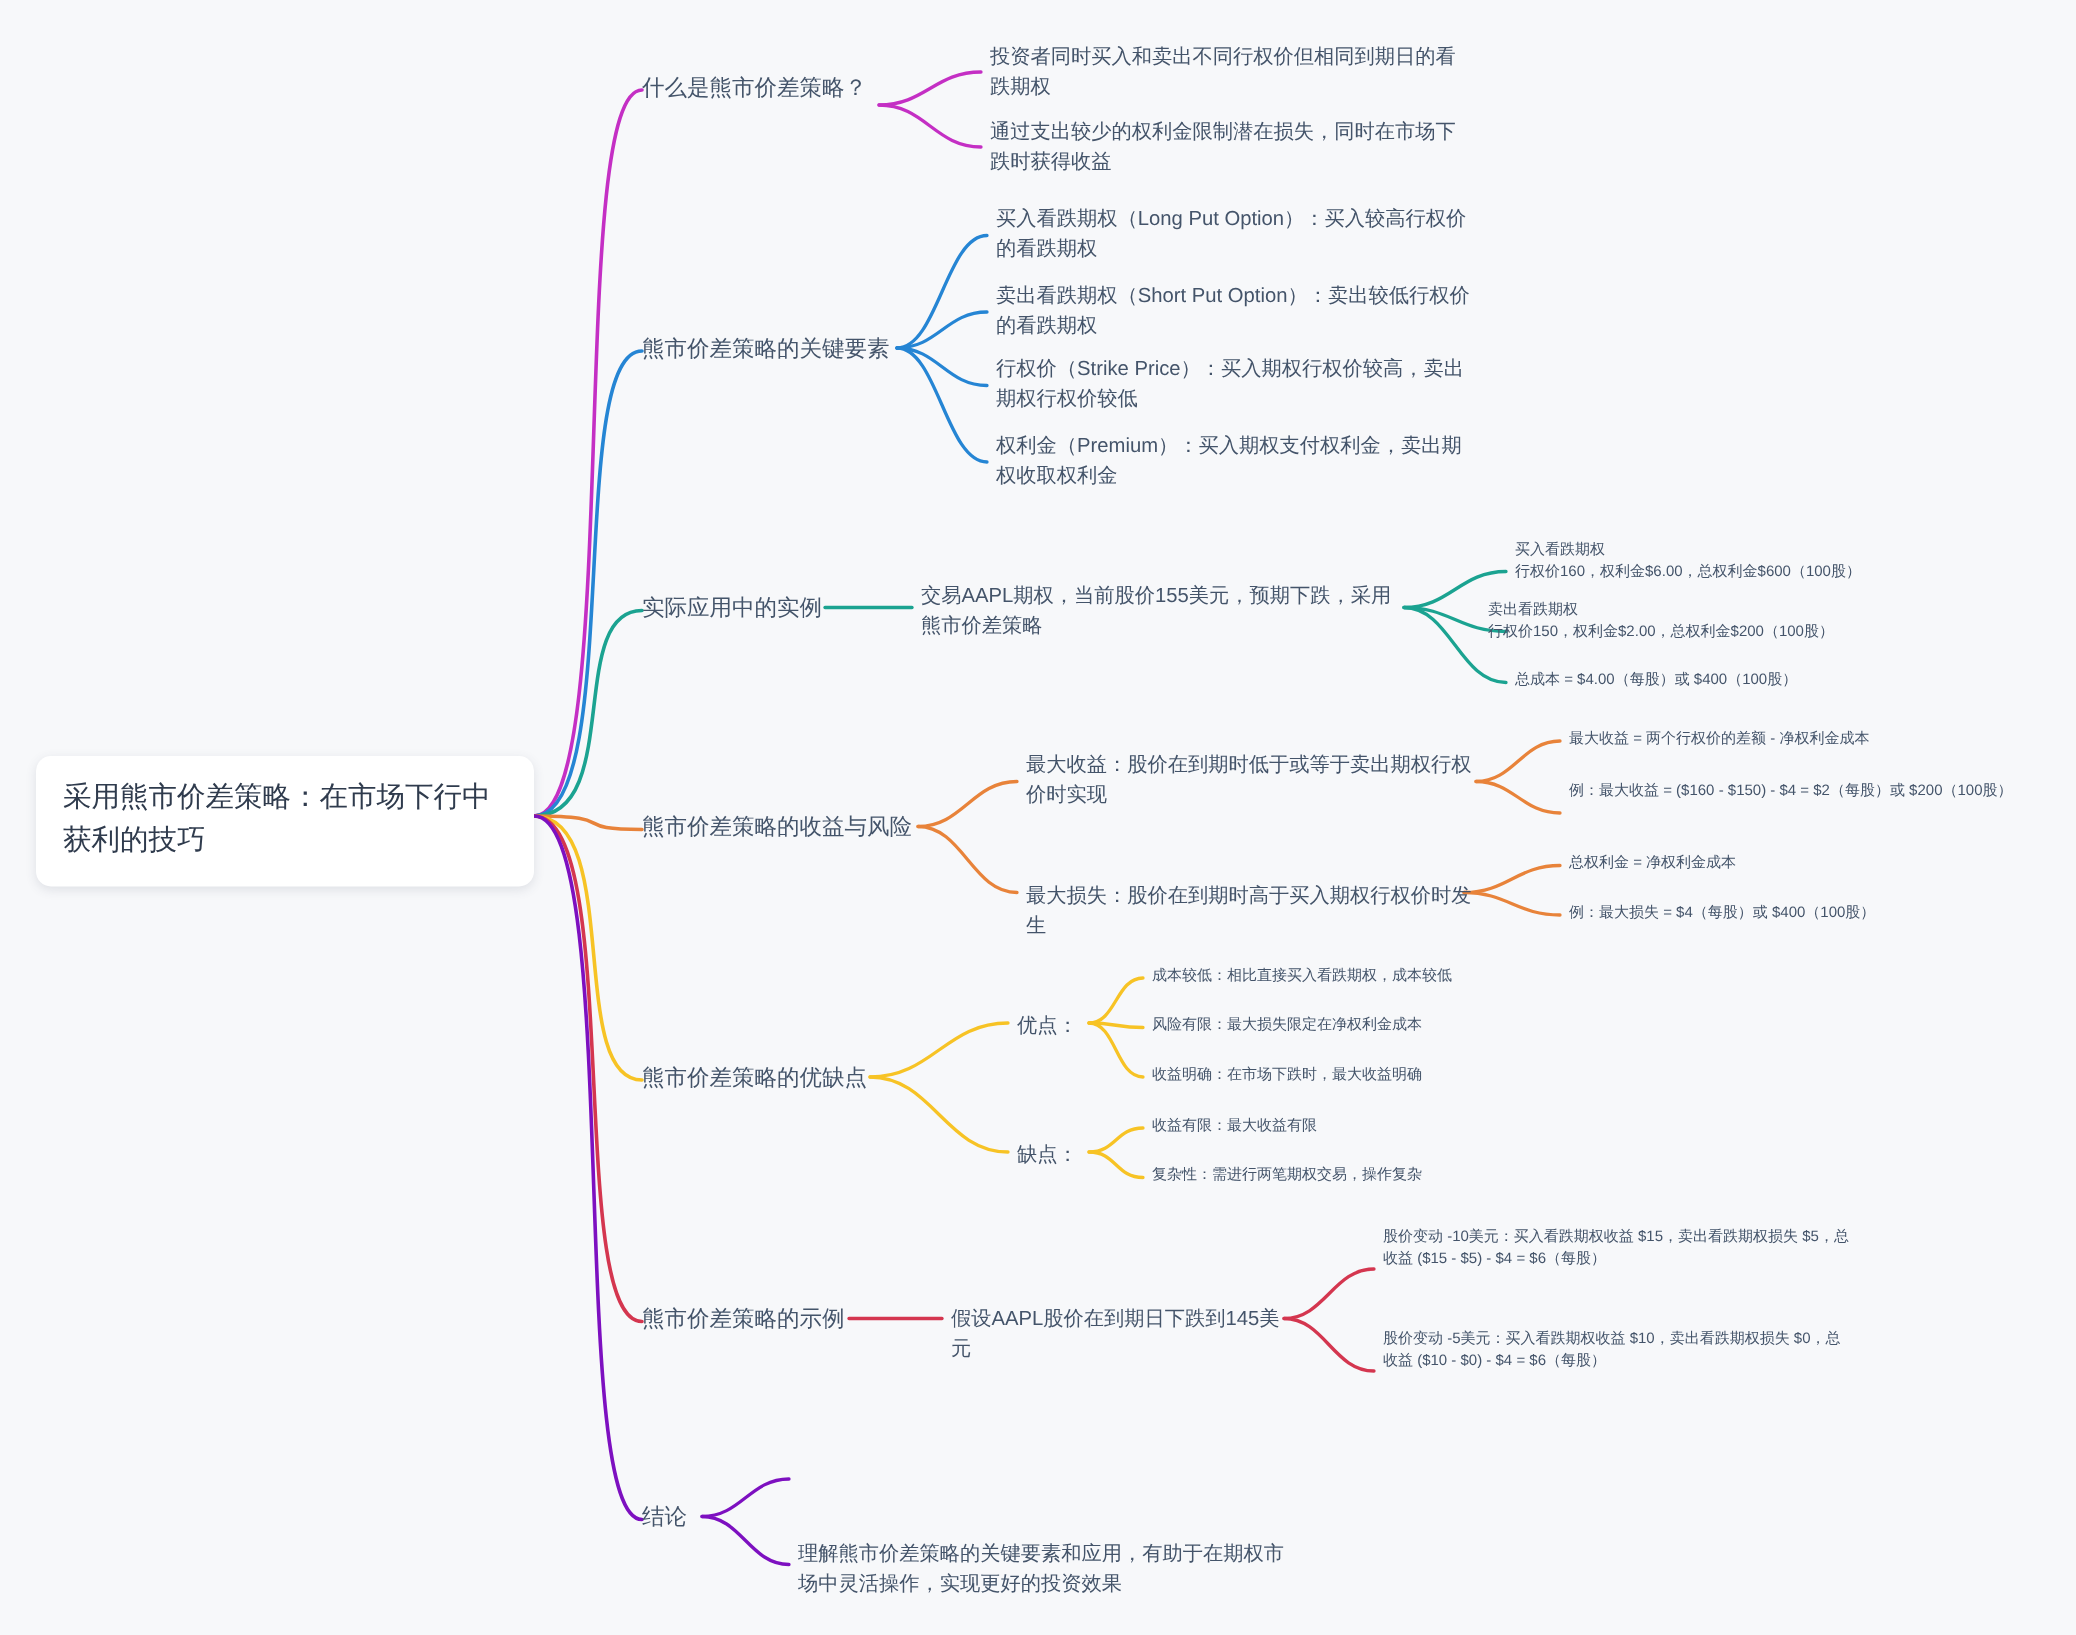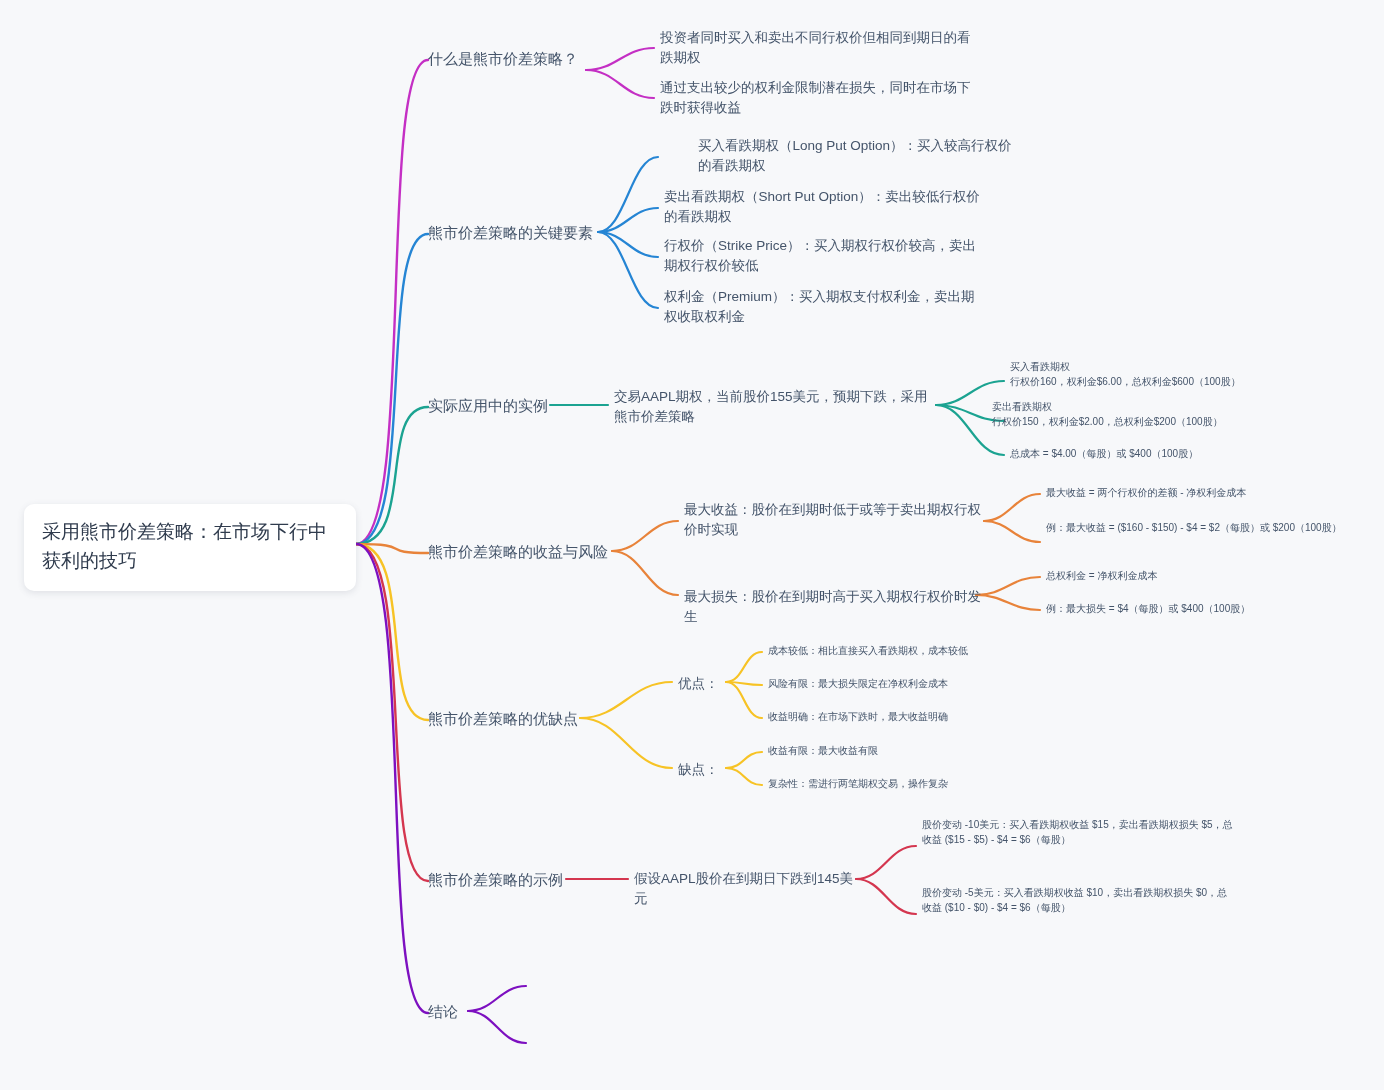--- a/index.html
+++ b/index.html
@@ -94,21 +94,21 @@
       <path d="M 856 879 C 883 879, 889 914, 916 914" fill="none" stroke="#d4364f" stroke-width="2.2" stroke-linecap="round"></path>
       <path d="M 356 544 C 416 544, 377 1013, 428 1013" fill="none" stroke="#7d10c0" stroke-width="2.4" stroke-linecap="round"></path>
       <path d="M 468 1011 C 494.1 1011, 499.9 986, 526 986" fill="none" stroke="#7d10c0" stroke-width="2.2" stroke-linecap="round"></path>
       <path d="M 468 1011 C 494.1 1011, 499.9 1043, 526 1043" fill="none" stroke="#7d10c0" stroke-width="2.2" stroke-linecap="round"></path>
     </svg>
   <div class="root-node" id="root-node" style="left: 24px; top: 504px; width: 332px; min-height: 70px;">采用熊市价差策略：在市场下行中获利的技巧</div>
 <div class="node lvl1" style="left: 428px; top: 48px; width: 158px;">什么是熊市价差策略？</div>
     <div class="node lvl2" style="left: 660px; top: 28px; width: 318px;">投资者同时买入和卖出不同行权价但相同到期日的看跌期权</div>
     <div class="node lvl2" style="left: 660px; top: 78px; width: 318px;">通过支出较少的权利金限制潜在损失，同时在市场下跌时获得收益</div>
     <div class="node lvl1" style="left: 428px; top: 222px; width: 170px;">熊市价差策略的关键要素</div>
-    <div class="node lvl2" style="left: 664px; top: 136px; width: 316px; margin-left: 34px;">买入看跌期权（Long Put Option）：买入较高行权价的看跌期权</div>
+    <div class="node lvl2" style="left: 664px; top: 136px; width: 316px;">买入看跌期权（Long Put Option）：买入较高行权价的看跌期权</div>
     <div class="node lvl2" style="left: 664px; top: 187px; width: 316px;">卖出看跌期权（Short Put Option）：卖出较低行权价的看跌期权</div>
     <div class="node lvl2" style="left: 664px; top: 236px; width: 316px;">行权价（Strike Price）：买入期权行权价较高，卖出期权行权价较低</div>
     <div class="node lvl2" style="left: 664px; top: 287px; width: 316px;">权利金（Premium）：买入期权支付权利金，卖出期权收取权利金</div>
     <div class="node lvl1" style="left: 428px; top: 395px; width: 122px;">实际应用中的实例</div>
     <div class="node lvl2" style="left: 614px; top: 387px; width: 322px;">交易AAPL期权，当前股价155美元，预期下跌，采用熊市价差策略</div>
     <div class="node lvl3" style="left: 1010px; top: 360px; width: 300px;">买入看跌期权
 行权价160，权利金$6.00，总权利金$600（100股）</div>
     <div class="node lvl3" style="left: 992px; top: 400px; width: 300px;">卖出看跌期权
 行权价150，权利金$2.00，总权利金$200（100股）</div>
     <div class="node lvl3" style="left: 1010px; top: 447px; width: 300px;">总成本 = $4.00（每股）或 $400（100股）</div>
@@ -125,13 +125,14 @@
     <div class="node lvl3" style="left: 768px; top: 677px; width: 300px;">风险有限：最大损失限定在净权利金成本</div>
     <div class="node lvl3" style="left: 768px; top: 710px; width: 300px;">收益明确：在市场下跌时，最大收益明确</div>
     <div class="node lvl2" style="left: 678px; top: 760px; width: 48px;">缺点：</div>
     <div class="node lvl3" style="left: 768px; top: 744px; width: 300px;">收益有限：最大收益有限</div>
     <div class="node lvl3" style="left: 768px; top: 777px; width: 300px;">复杂性：需进行两笔期权交易，操作复杂</div>
     <div class="node lvl1" style="left: 428px; top: 869px; width: 138px;">熊市价差策略的示例</div>
     <div class="node lvl2" style="left: 634px; top: 869px; width: 222px;">假设AAPL股价在到期日下跌到145美元</div>
     <div class="node lvl3" style="left: 922px; top: 818px; width: 312px;">股价变动 -10美元：买入看跌期权收益 $15，卖出看跌期权损失 $5，总收益 ($15 - $5) - $4 = $6（每股）</div>
     <div class="node lvl3" style="left: 922px; top: 886px; width: 312px;">股价变动 -5美元：买入看跌期权收益 $10，卖出看跌期权损失 $0，总收益 ($10 - $0) - $4 = $6（每股）</div>
     <div class="node lvl1" style="left: 428px; top: 1001px; width: 40px;">结论</div>
+    <div class="node lvl2" style="left: 532px; top: 1026px; width: 326px;">理解熊市价差策略的关键要素和应用，有助于在期权市场中灵活操作，实现更好的投资效果</div>
   </div>
 
 </body></html>

